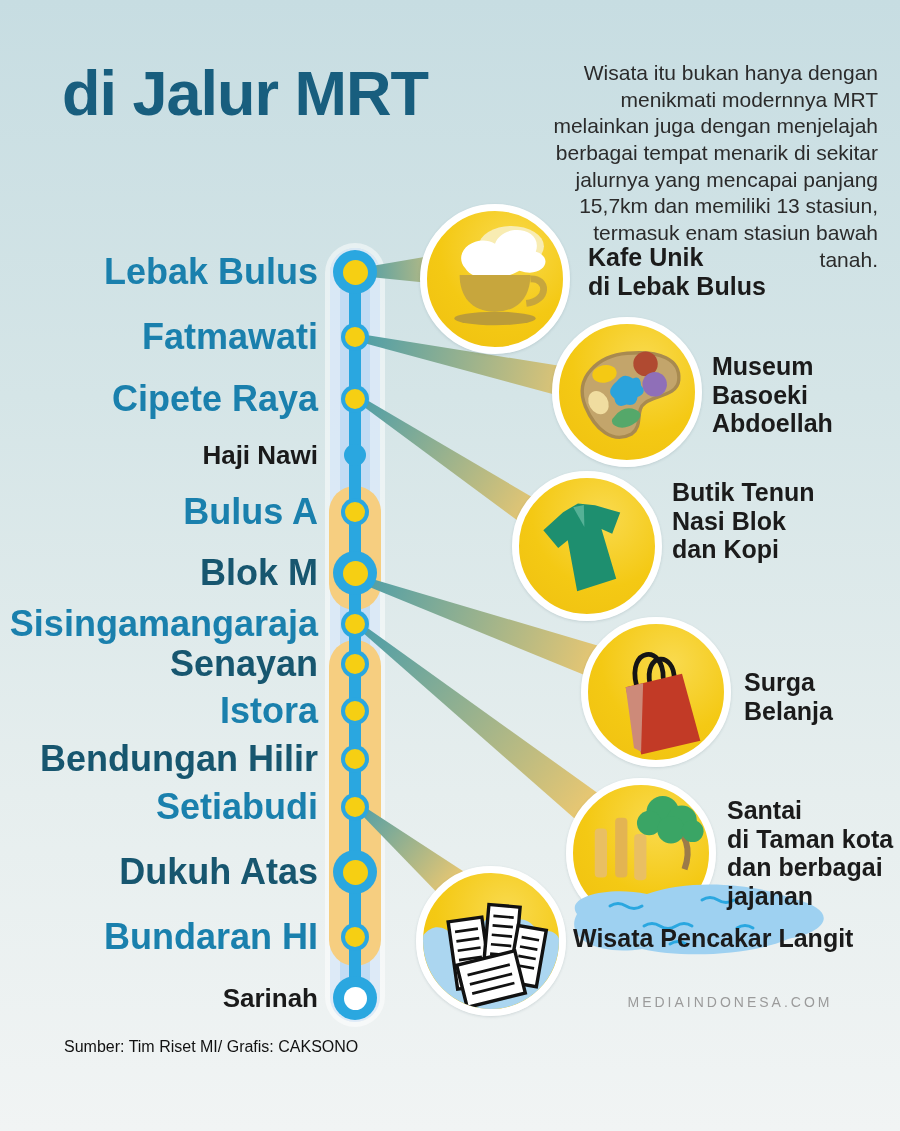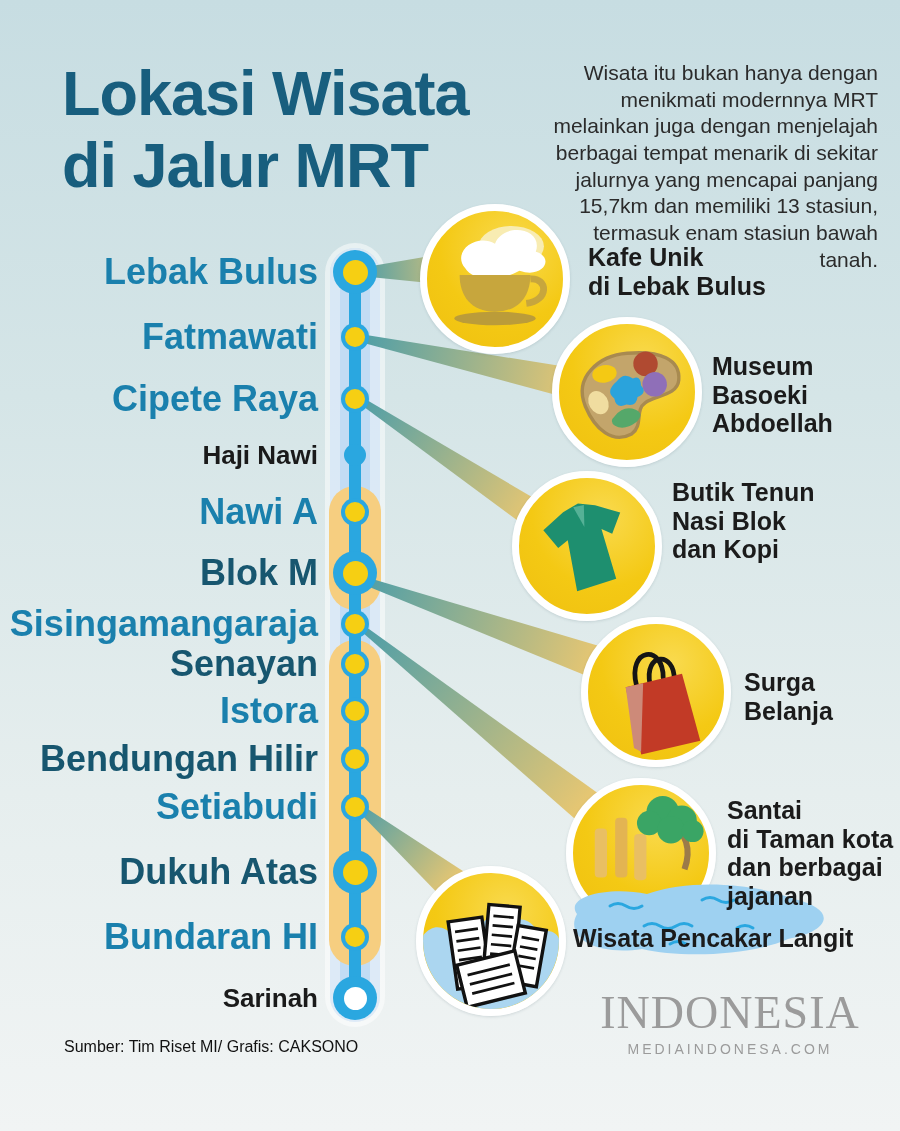--- a/index.html
+++ b/index.html
@@ -73,21 +73,20 @@
   .logo .l1{font-size:33px;letter-spacing:5px;line-height:1;}
   .logo .l2{font-size:46px;letter-spacing:1px;line-height:1.02;}
   .logo .url{font-family:"Liberation Sans",sans-serif;font-size:14px;letter-spacing:3px;margin-top:4px;color:#9b9b9b;}
 
   svg.overlay{position:absolute;left:0;top:0;pointer-events:none;}
 </style>
 </head>
 <body>
 
 <div class="abs title">
-  <div>Lokasi Wisata</div>
   <div>di Jalur MRT</div>
 </div>
 <div class="abs intro">Wisata itu bukan hanya dengan menikmati modernnya MRT melainkan juga dengan menjelajah berbagai tempat menarik di sekitar jalurnya yang mencapai panjang 15,7km dan memiliki 13 stasiun, termasuk enam stasiun bawah tanah.</div>
 
 <div>
   <div class="abs band-outer"></div>
   <div class="abs band-inner"></div>
   <div class="abs hl hl1"></div>
   <div class="abs hl hl2"></div>
   <div class="abs blue-line"></div>
@@ -166,21 +165,21 @@
     <span class="core"></span>
   </div>
 <div class="dot terminus" style="top:976px;">
     <span class="core"></span>
   </div>
 
 <div class="station teal" style="top:272px;">Lebak Bulus</div>
 <div class="station teal" style="top:337px;">Fatmawati</div>
 <div class="station teal" style="top:399px;">Cipete Raya</div>
 <div class="station black small" style="top:455px;">Haji Nawi</div>
-<div class="station teal" style="top:512px;">Nawi A</div>
+<div class="station teal" style="top:512px;">Bulus A</div>
 <div class="station dark" style="top:573px;">Blok M</div>
 <div class="station teal" style="top:624px;">Sisingamangaraja</div>
 <div class="station dark" style="top:664px;">Senayan</div>
 <div class="station teal" style="top:711px;">Istora</div>
 <div class="station dark" style="top:759px;">Bendungan Hilir</div>
 <div class="station teal" style="top:807px;">Setiabudi</div>
 <div class="station dark" style="top:872px;">Dukuh Atas</div>
 <div class="station teal" style="top:937px;">Bundaran HI</div>
 <div class="station black small" style="top:998px;">Sarinah</div>
 
@@ -290,15 +289,14 @@
 <div class="abs callout-label" style="left:744px;top:668px;">Surga
 Belanja</div>
 <div class="abs callout-label" style="left:727px;top:796px;">Santai
 di Taman kota
 dan berbagai
 jajanan</div>
 <div class="abs callout-label" style="left:573px;top:924px;">Wisata Pencakar Langit</div>
 
 <div class="abs source">Sumber: Tim Riset MI/ Grafis: CAKSONO</div>
 <div class="abs logo">
-  <div class="l2">INDONESIA</div>
   <div class="url">MEDIAINDONESA.COM</div>
 </div>
 
 </body></html>

